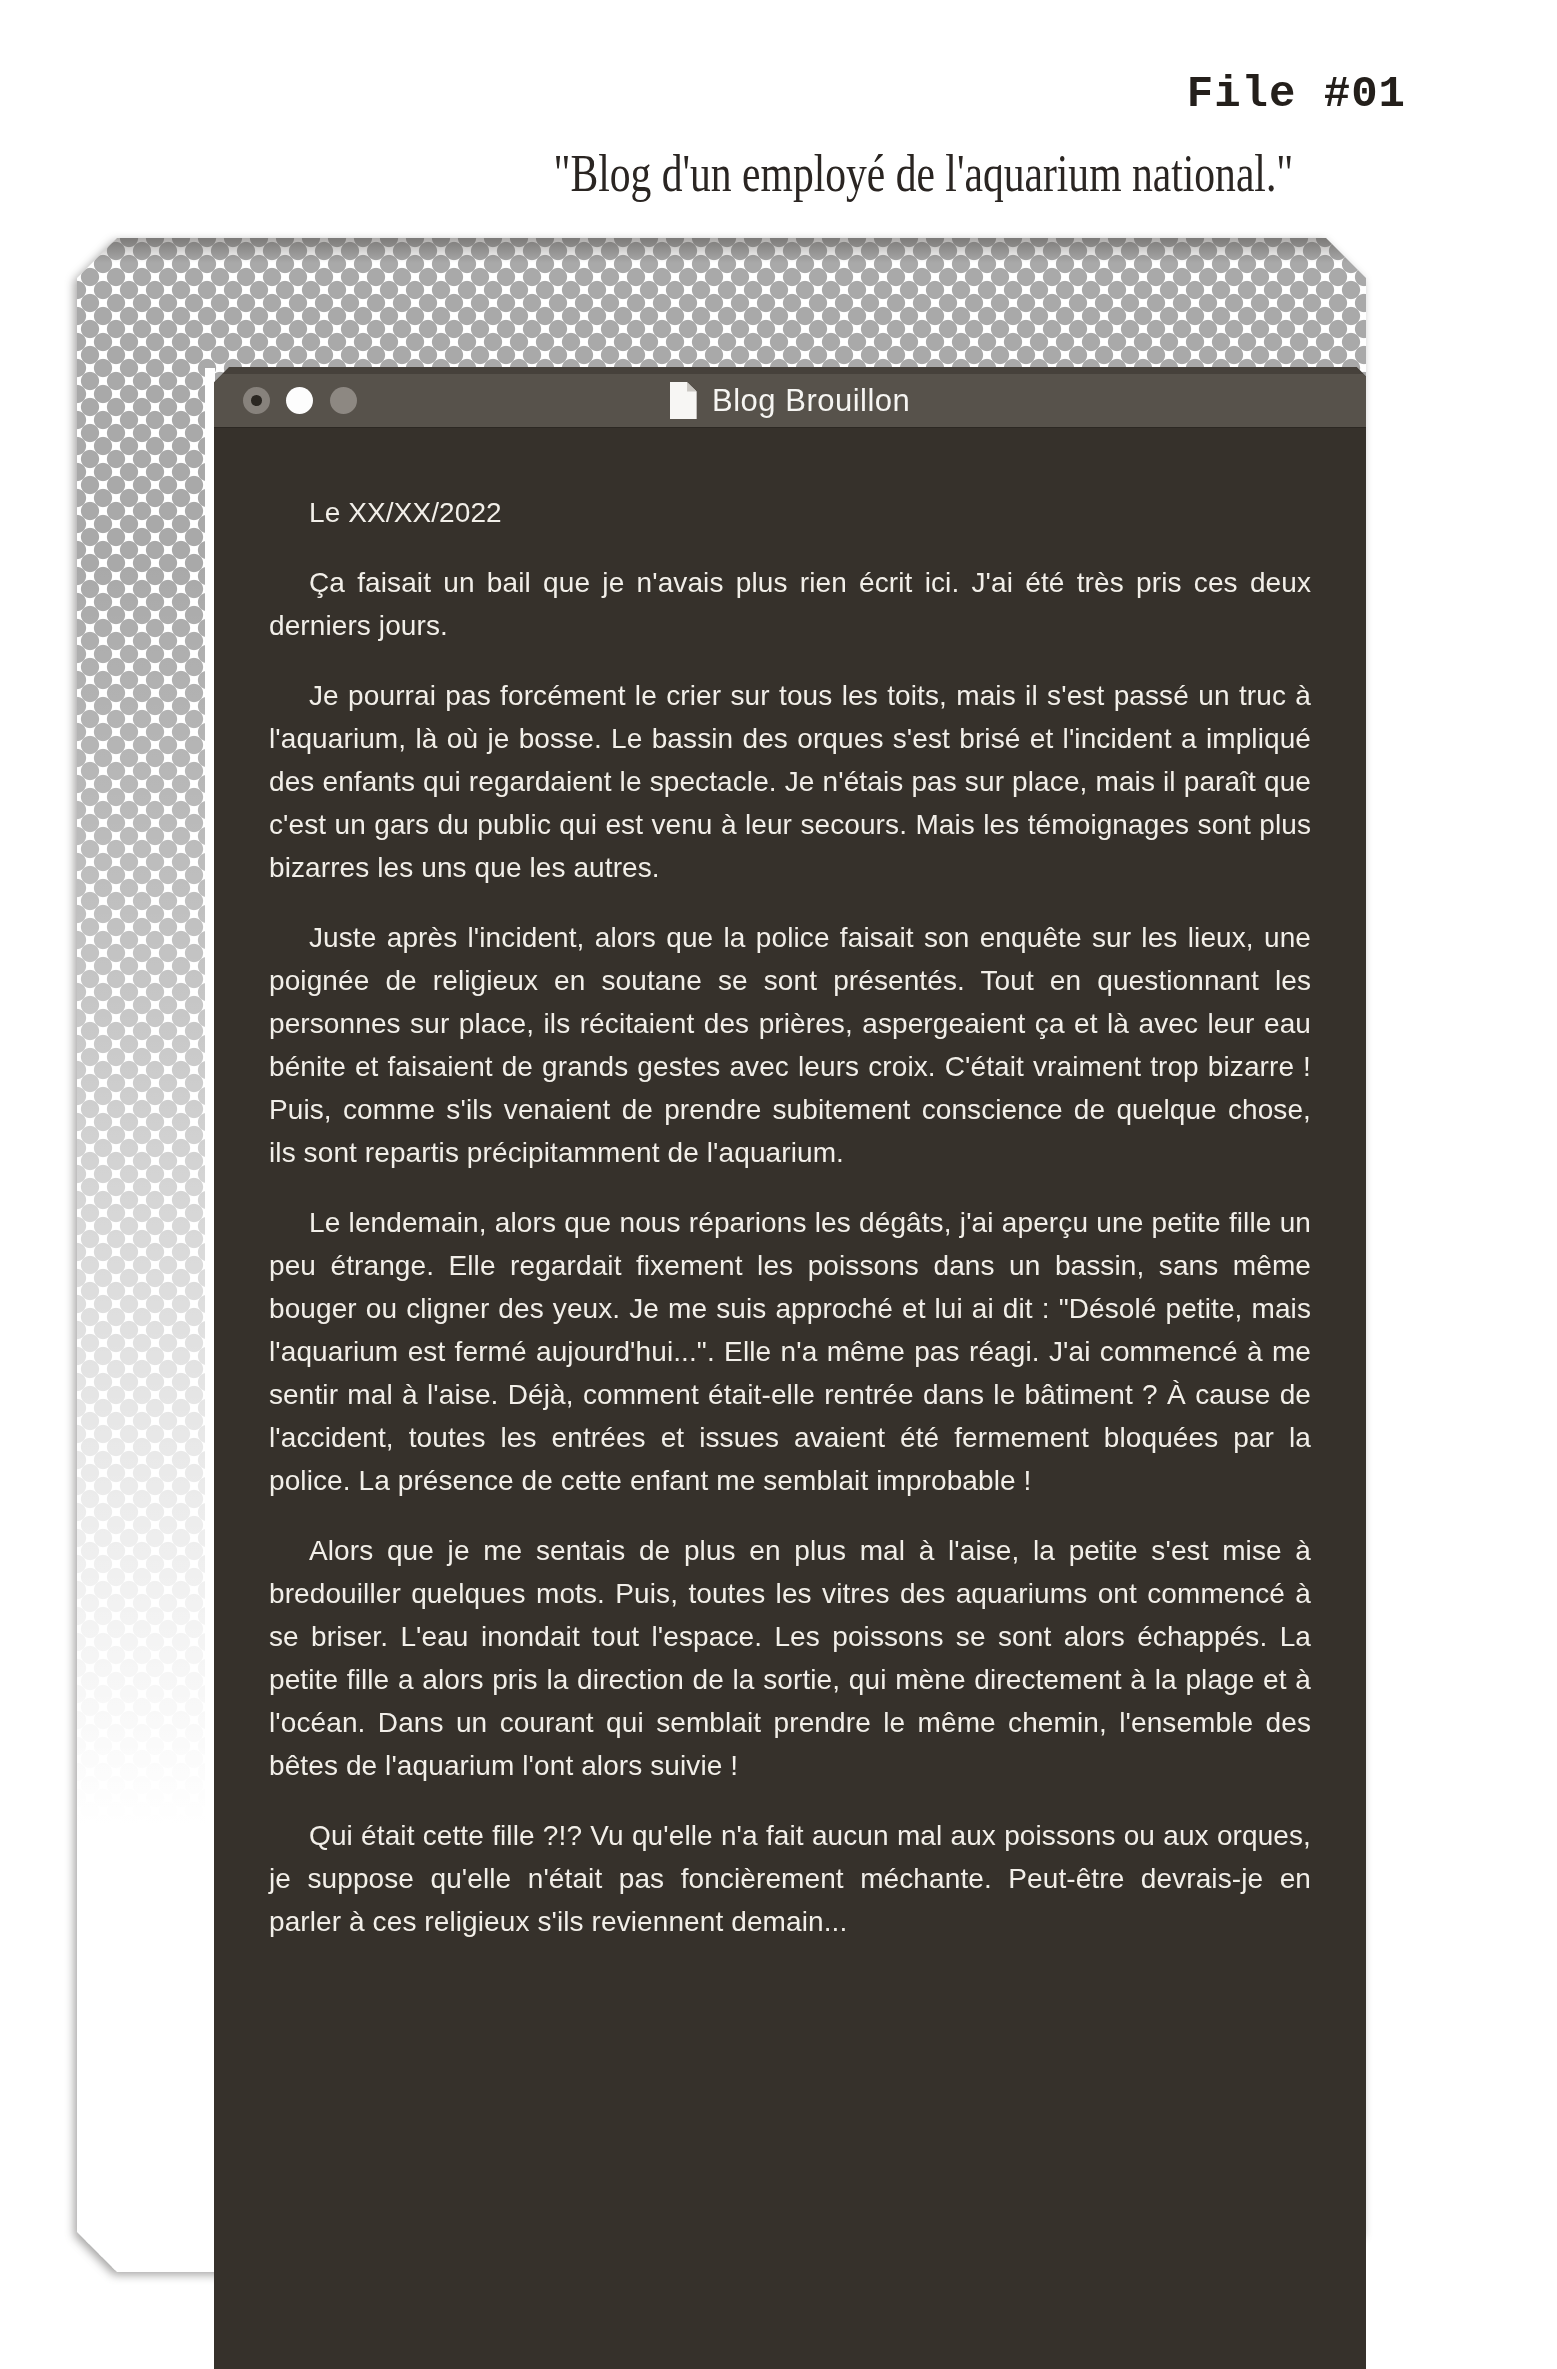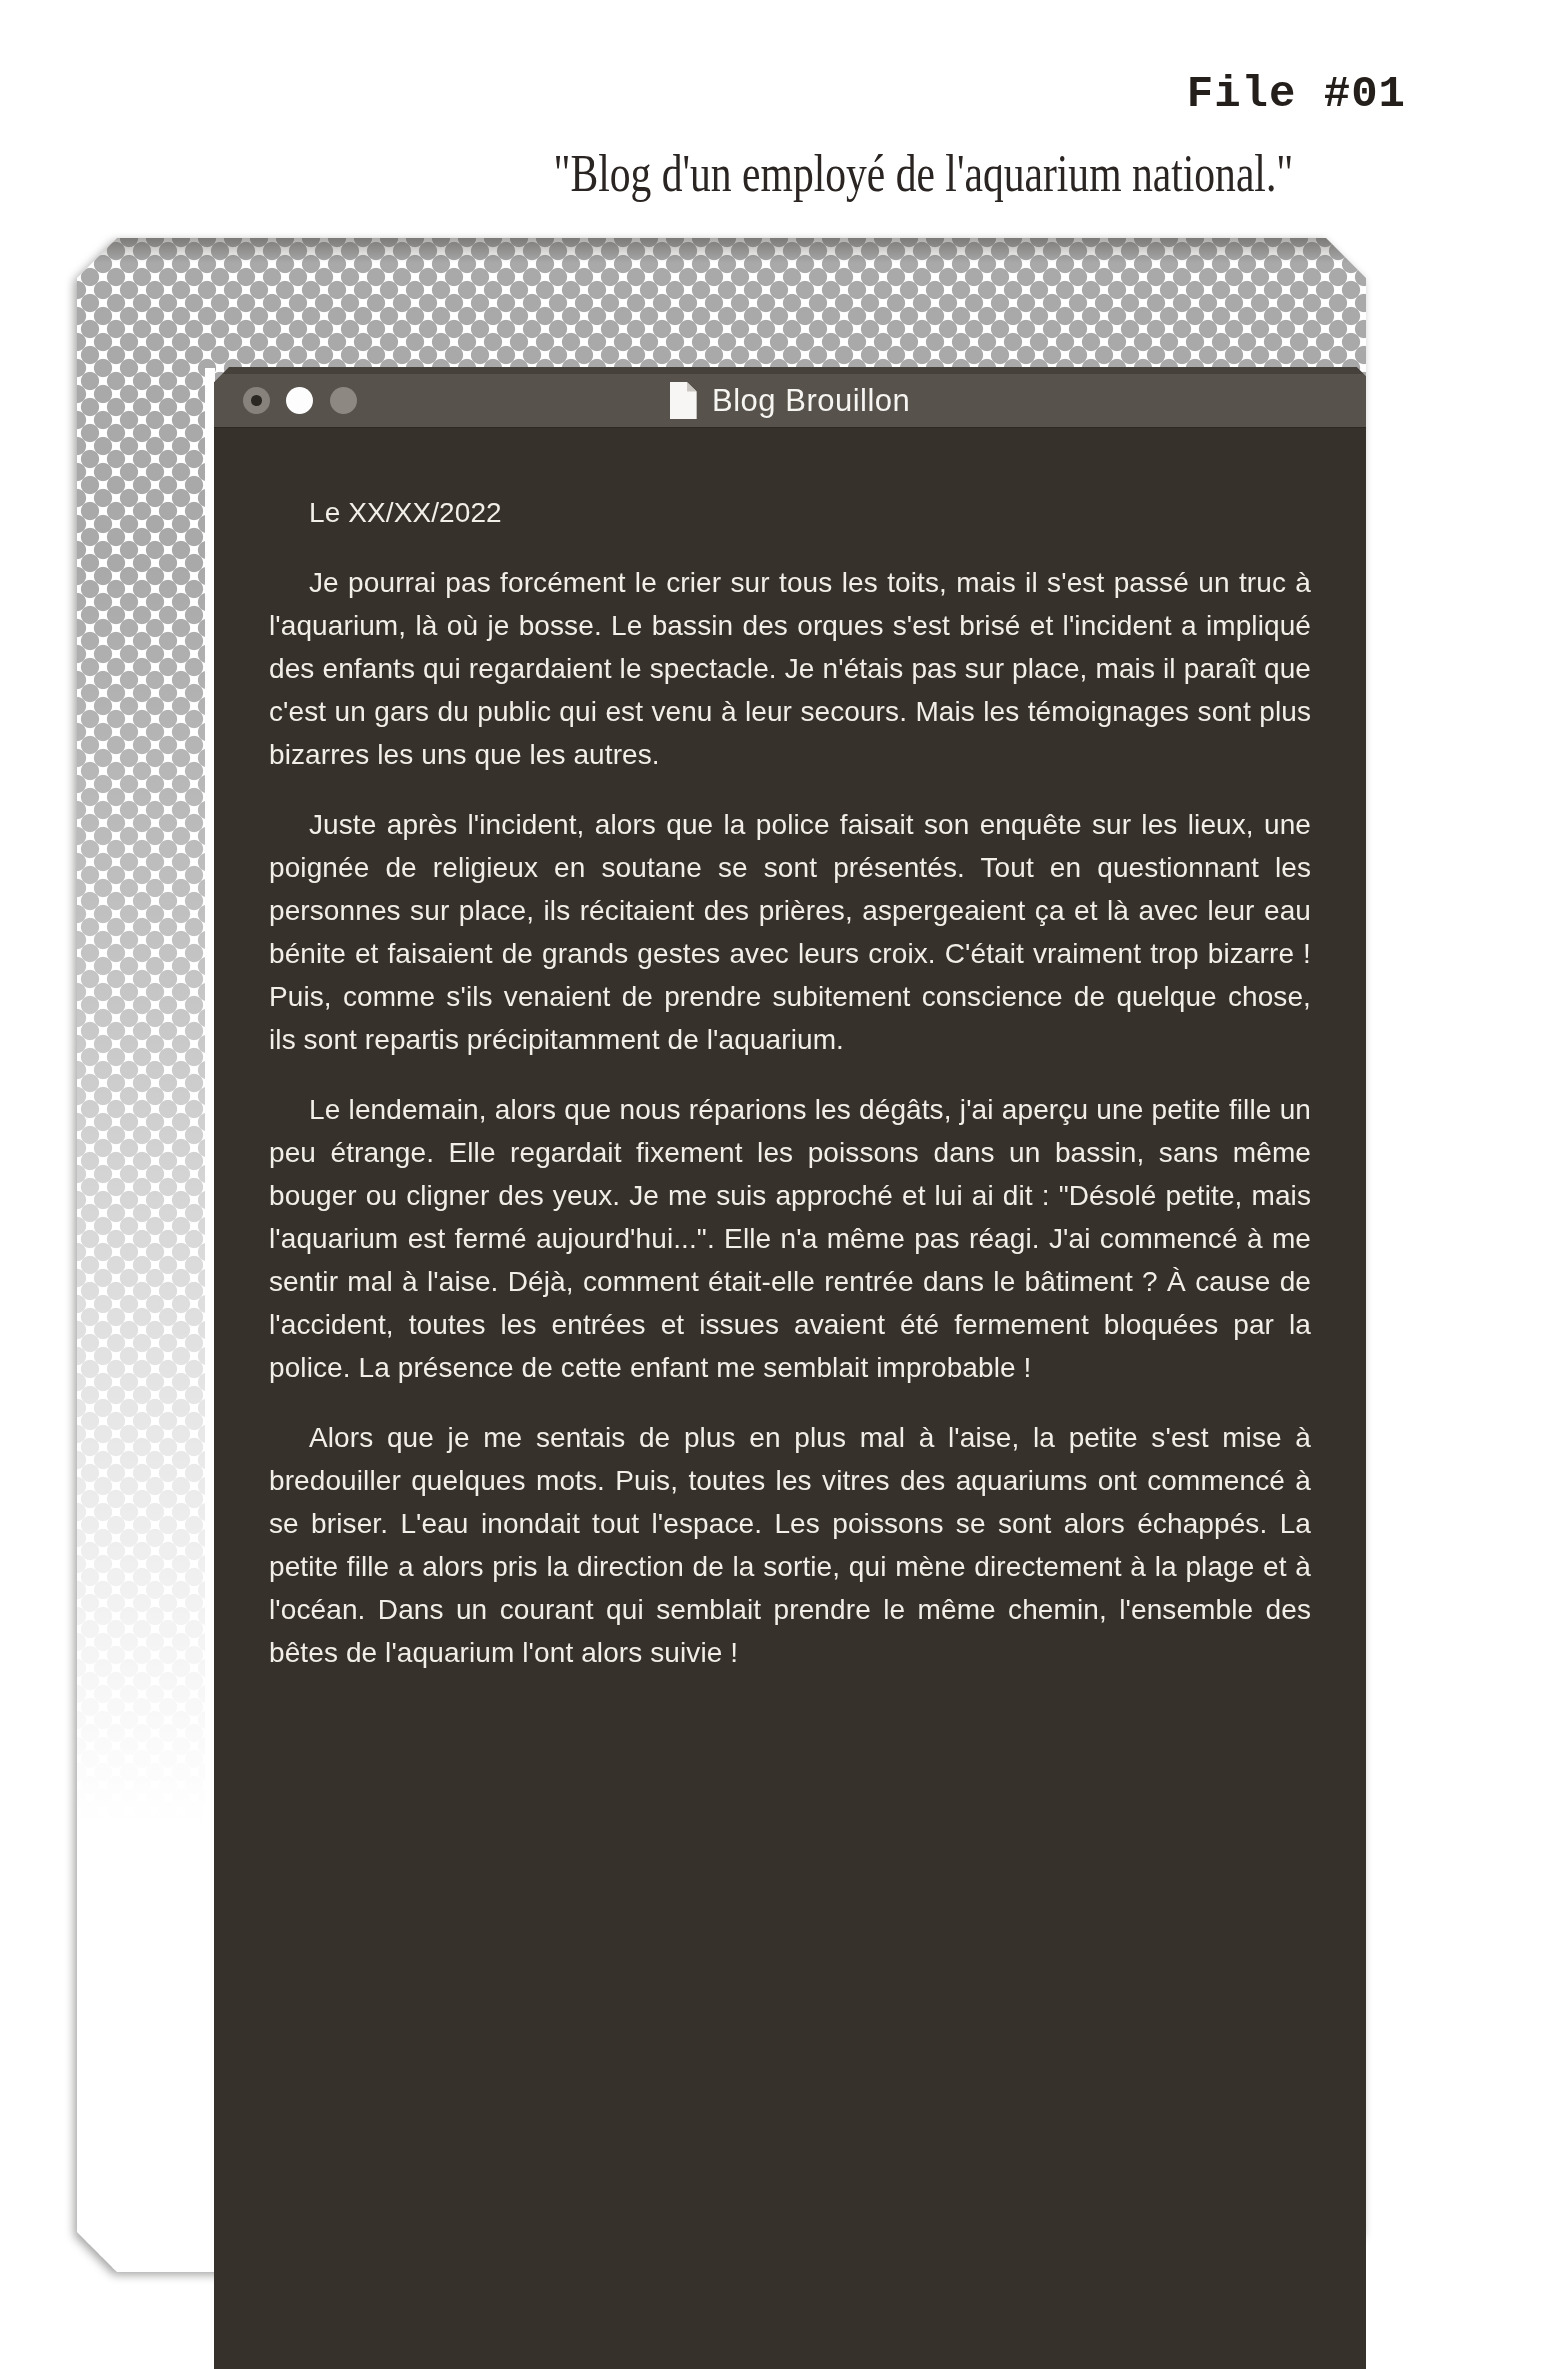--- a/index.html
+++ b/index.html
@@ -107,22 +107,24 @@
       </div>
       <div class="title-center">
         <div class="doc-icon"></div>
         <div class="win-title">Blog Brouillon</div>
       </div>
     </div>
 
     <div class="content">
       <p>Le XX/XX/2022</p>
       <div>
+          <p>Ça faisait un bail que je n'avais plus rien écrit ici. J'ai été très pris ces deux derniers jours.</p>
           <p>Je pourrai pas forcément le crier sur tous les toits, mais il s'est passé un truc à l'aquarium, là où je bosse. Le bassin des orques s'est brisé et l'incident a impliqué des enfants qui regardaient le spectacle. Je n'étais pas sur place, mais il paraît que c'est un gars du public qui est venu à leur secours. Mais les témoignages sont plus bizarres les uns que les autres.</p>
           <p>Juste après l'incident, alors que la police faisait son enquête sur les lieux, une poignée de religieux en soutane se sont présentés. Tout en questionnant les personnes sur place, ils récitaient des prières, aspergeaient ça et là avec leur eau bénite et faisaient de grands gestes avec leurs croix. C'était vraiment trop bizarre&nbsp;! Puis, comme s'ils venaient de prendre subitement conscience de quelque chose, ils sont repartis précipitamment de l'aquarium.</p>
           <p>Le lendemain, alors que nous réparions les dégâts, j'ai aperçu une petite fille un peu étrange. Elle regardait fixement les poissons dans un bassin, sans même bouger ou cligner des yeux. Je me suis approché et lui ai dit&nbsp;: "Désolé petite, mais l'aquarium est fermé aujourd'hui...". Elle n'a même pas réagi. J'ai commencé à me sentir mal à l'aise. Déjà, comment était-elle rentrée dans le bâtiment&nbsp;? À cause de l'accident, toutes les entrées et issues avaient été fermement bloquées par la police. La présence de cette enfant me semblait improbable&nbsp;!</p>
           <p>Alors que je me sentais de plus en plus mal à l'aise, la petite s'est mise à bredouiller quelques mots. Puis, toutes les vitres des aquariums ont commencé à se briser. L'eau inondait tout l'espace. Les poissons se sont alors échappés. La petite fille a alors pris la direction de la sortie, qui mène directement à la plage et à l'océan. Dans un courant qui semblait prendre le même chemin, l'ensemble des bêtes de l'aquarium l'ont alors suivie&nbsp;!</p>
+          <p>Qui était cette fille&nbsp;?!? Vu qu'elle n'a fait aucun mal aux poissons ou aux orques, je suppose qu'elle n'était pas foncièrement méchante. Peut-être devrais-je en parler à ces religieux s'ils reviennent demain...</p>
         </div>
     </div>
   </div>
 
 </div>
 
 
 </body></html>

